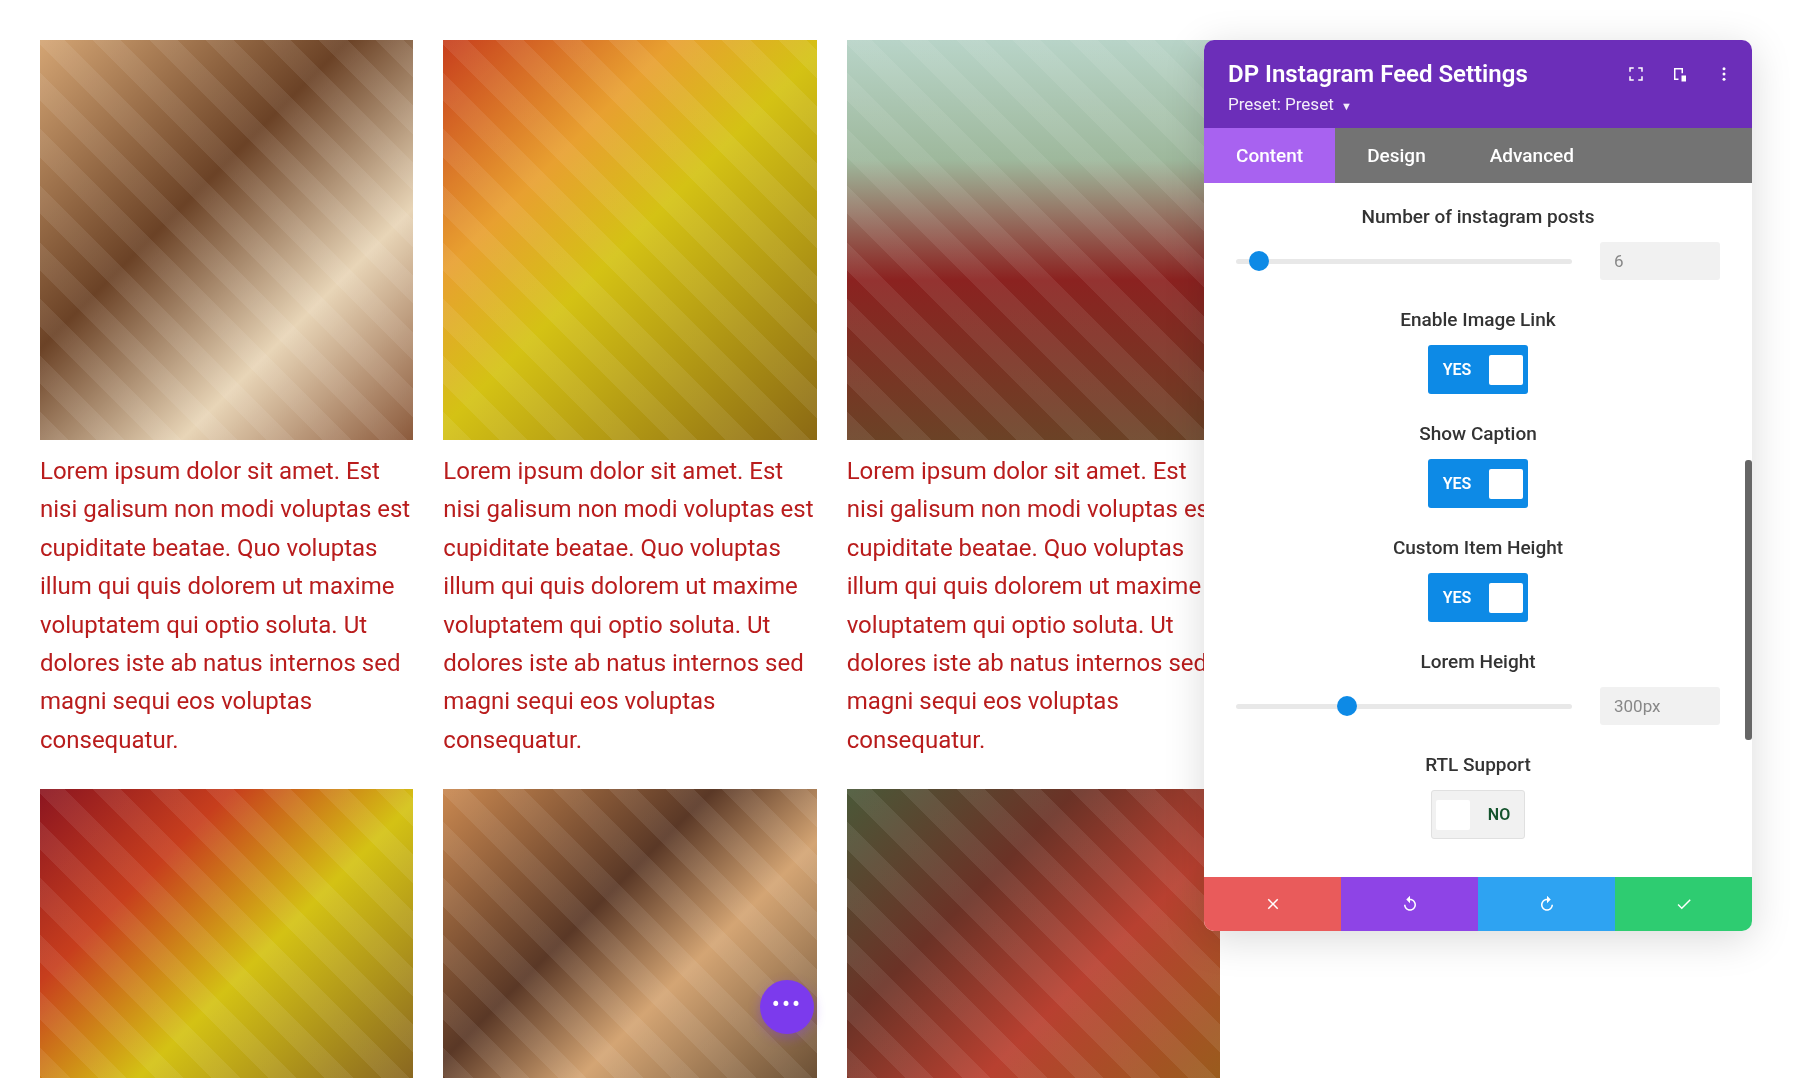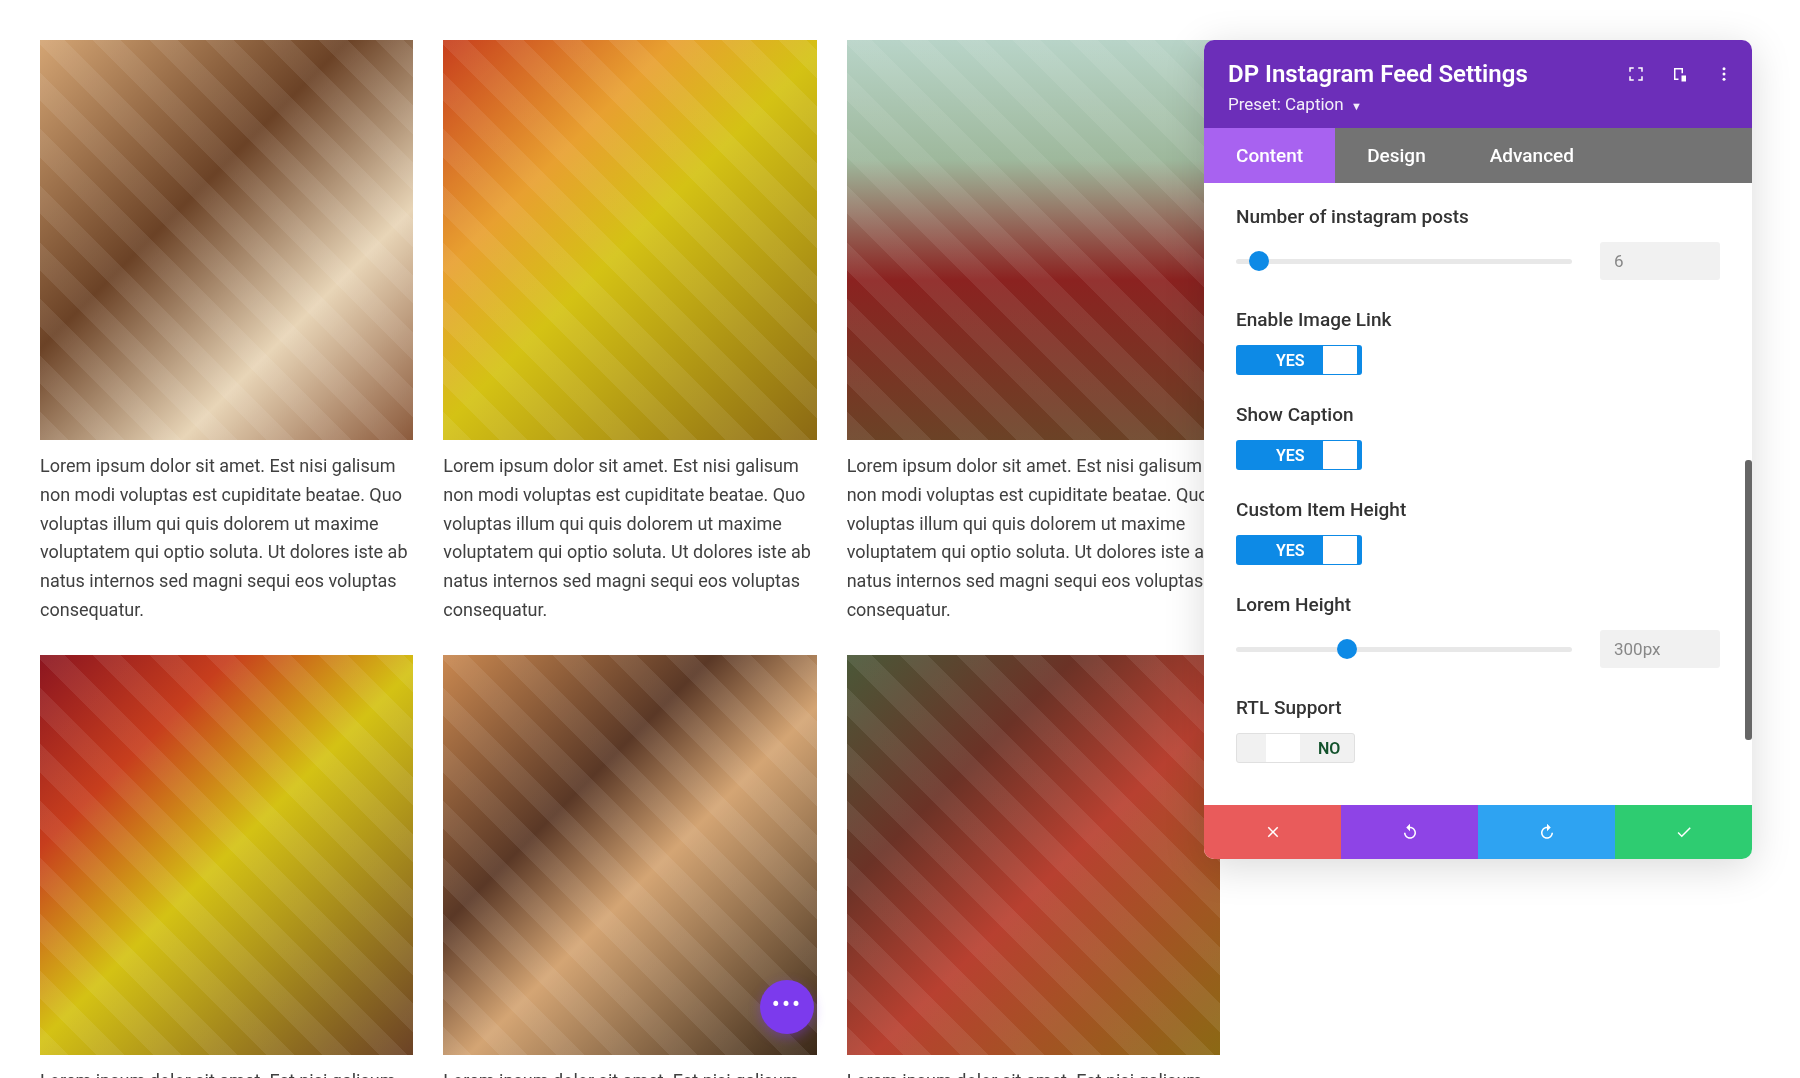--- a/index.html
+++ b/index.html
@@ -8,21 +8,21 @@
 .feed-grid { display: grid; grid-template-columns: repeat(3, 1fr); gap: 30px; padding: 40px; width: 1260px; }
 .feed-item { display: flex; flex-direction: column; gap: 12px; }
 .feed-img { width: 100%; height: 400px; background: linear-gradient(135deg, #c9a577 0%, #8b5a3c 50%, #4a3020 100%); position: relative; overflow: hidden; }
 .feed-img.i1 { background: linear-gradient(135deg, #d4a574 0%, #6b4226 40%, #e8d5b7 70%, #8b5a3c 100%); }
 .feed-img.i2 { background: linear-gradient(135deg, #c73e1d 0%, #e8a030 30%, #d4c214 50%, #8b6914 100%); }
 .feed-img.i3 { background: linear-gradient(180deg, #b8d4c8 0%, #9eb89c 30%, #8b2220 60%, #6b4226 100%); }
 .feed-img.i4 { background: linear-gradient(135deg, #8b1520 0%, #c73e1d 25%, #d4c214 50%, #6b4226 100%); }
 .feed-img.i5 { background: linear-gradient(135deg, #c98850 0%, #5a3826 35%, #d4a574 55%, #3a2818 100%); }
 .feed-img.i6 { background: linear-gradient(135deg, #4a5838 0%, #6b3226 30%, #b84030 55%, #8b6914 100%); }
 .feed-img::before { content:''; position:absolute; inset:0; background: repeating-linear-gradient(45deg, rgba(255,255,255,0.08) 0, rgba(255,255,255,0.08) 20px, transparent 20px, transparent 40px); }
-.feed-caption { color: #404040; font-size: 18px; line-height: 1.6; }
+.feed-caption { color: #b91c1c; font-size: 24px; line-height: 1.6; }
 
 .fab { position: absolute; left: 760px; top: 980px; width: 54px; height: 54px; border-radius: 50%; background: #7c3aed; display: flex; align-items: center; justify-content: center; box-shadow: 0 4px 12px rgba(124,58,237,0.4); cursor: pointer; }
 .fab-dots { color: #fff; font-size: 24px; letter-spacing: 2px; line-height: 1; margin-top: -6px; }
 
 .panel { position: absolute; right: 48px; top: 40px; width: 548px; background: #fff; box-shadow: 0 8px 40px rgba(0,0,0,0.15); display: flex; flex-direction: column; border-radius: 10px; overflow: hidden; }
 .panel-header { background: #6c2eb9; padding: 20px 24px 14px; color: #fff; position: relative; }
 .panel-title { font-size: 24px; font-weight: 600; margin-bottom: 6px; }
 .panel-preset { font-size: 17px; opacity: 0.92; }
 .panel-preset-caret { font-size: 11px; margin-left: 3px; }
 .panel-header-icons { position: absolute; right: 18px; top: 24px; display: flex; gap: 24px; align-items: center; }
@@ -31,28 +31,28 @@
 
 .tabs { display: flex; background: #737373; }
 .tab { padding: 16px 32px; color: #fff; font-size: 19px; font-weight: 500; cursor: pointer; }
 .tab.active { background: #a862f0; }
 
 .panel-body { padding: 22px 32px 10px; flex: 1; overflow-y: auto; position: relative; }
 .panel-body::-webkit-scrollbar { width: 6px; }
 .panel-body::-webkit-scrollbar-thumb { background: #999; border-radius: 3px; }
 .scrollbar-indicator { position: absolute; right: 0; top: 420px; width: 7px; height: 280px; background: #666; border-radius: 3px; }
 
-.field { margin-bottom: 28px; }
+.field { margin-bottom: 28px; text-align: center; }
 .field-label { font-size: 19px; color: #333; font-weight: 500; margin-bottom: 14px; }
 .slider-row { display: flex; align-items: center; gap: 28px; }
 .slider-track { flex: 1; height: 5px; background: #e8e8e8; border-radius: 3px; position: relative; }
 .slider-thumb { position: absolute; width: 20px; height: 20px; background: #0d8ae6; border-radius: 50%; top: -8px; }
 .slider-value { width: 120px; height: 38px; background: #f1f1f1; border-radius: 3px; padding: 0 14px; display: flex; align-items: center; color: #888; font-size: 17px; }
 
-.toggle { display: inline-flex; align-items: center; height: 30px; border-radius: 3px; overflow: hidden; cursor: pointer; border: 1px solid transparent; padding-left: 25px; }
+.toggle { display: inline-flex; align-items: center; height: 49px; border-radius: 3px; overflow: hidden; cursor: pointer; border: 1px solid transparent; }
 .toggle.yes { background: #0d8ae6; }
 .toggle.no { background: #f1f1f1; border-color: #e0e0e0; }
 .toggle-label { padding: 0 14px; color: #fff; font-size: 16px; font-weight: 600; }
 .toggle.no .toggle-label { color: #14532d; }
 .toggle-knob { width: 34px; height: 30px; background: #fff; margin: 4px; border-radius: 2px; }
 .toggle.no .toggle-knob { order: -1; }
 
 .panel-footer { display: flex; height: 54px; }
 .footer-btn { flex: 1; display: flex; align-items: center; justify-content: center; cursor: pointer; color: #fff; }
 .footer-btn.cancel { background: #e95b5b; }
@@ -93,21 +93,21 @@
 
 <div class="fab">
   <span class="fab-dots">•••</span>
 </div>
 
 <div class="panel">
   <div class="panel-header">
     <div class="panel-title">DP Instagram Feed Settings</div>
     <div class="panel-preset">
       <span>Preset:</span>
-      <span>Caption</span>
+      <span>Preset</span>
       <span class="panel-preset-caret">▼</span>
     </div>
     <div class="panel-header-icons">
       <div class="header-icon">
         <svg viewBox="0 0 24 24" width="18" height="18">
             <path d="M3 3h6v2H5v4H3V3zm18 0v6h-2V5h-4V3h6zM3 21v-6h2v4h4v2H3zm18 0h-6v-2h4v-4h2v6z"></path>
           </svg>
       </div>
       <div class="header-icon">
         <svg viewBox="0 0 24 24" width="18" height="18">

